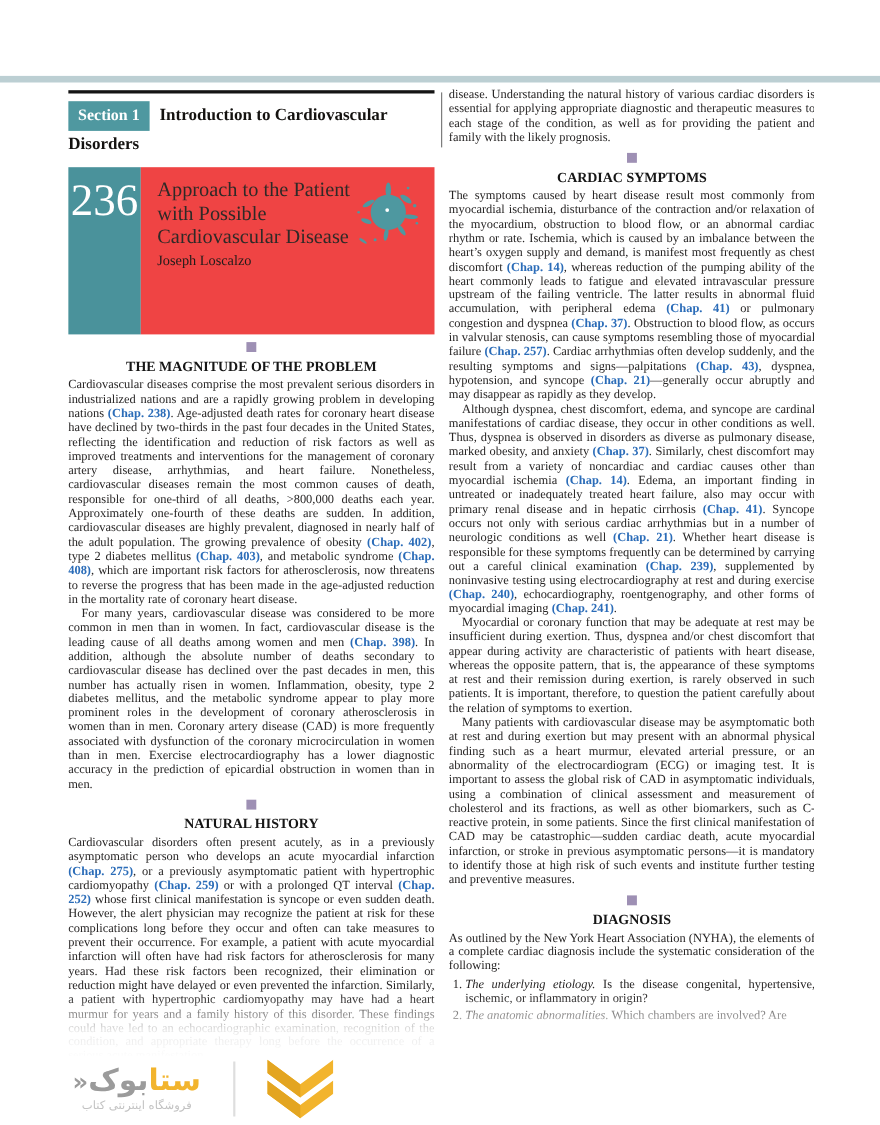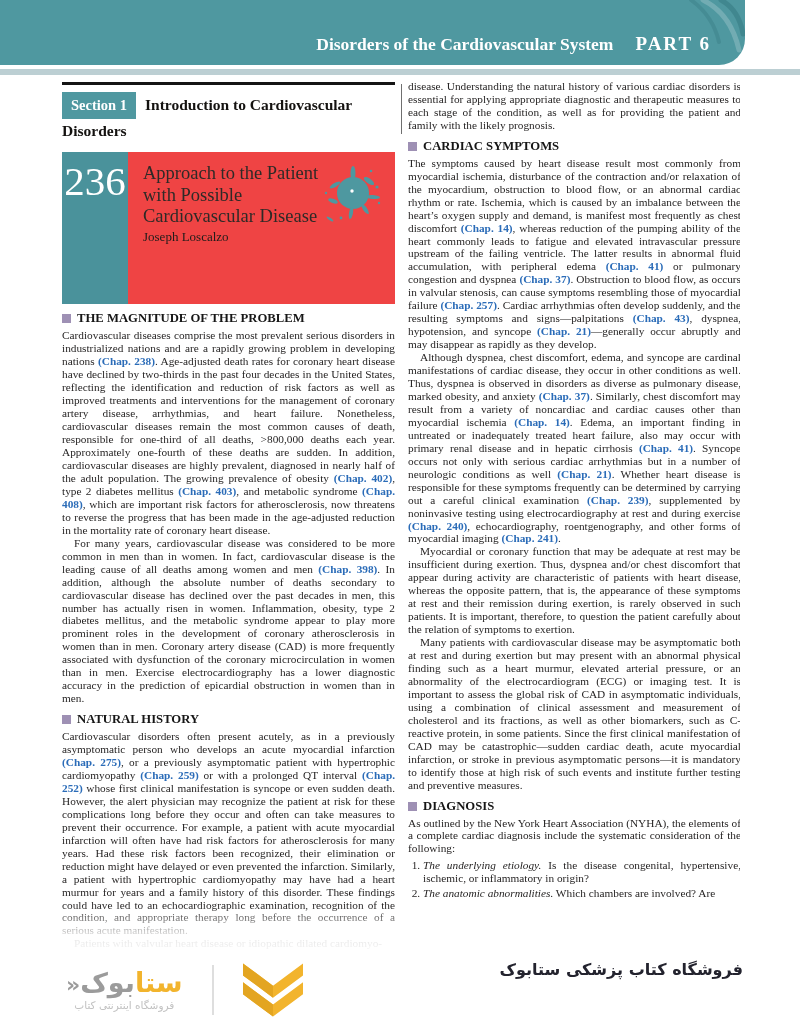--- a/index.html
+++ b/index.html
@@ -26,21 +26,21 @@
   .chapter-card{display:flex;margin-top:9px;height:152px;}
   .ch-num{width:66px;flex:0 0 66px;background:#4a929b;color:#ffffff;font-size:41px;text-align:center;padding-top:5px;box-sizing:border-box;}
   .ch-body{flex:1;background:#ef4444;position:relative;padding:11px 12px 0 15px;box-sizing:border-box;}
   .ch-title{font-size:18.5px;line-height:1.15;color:#2e2a27;width:208px;}
   .ch-author{font-size:13px;font-weight:normal;color:#1e1c1a;margin-top:2px;}
   .splat{position:absolute;right:10px;top:7px;}
 
   
   .blocks{}
   .col:last-child .blocks{margin-top:0;}
-  .sec-heading{display:flex;align-items:center;gap:6px;font-size:12.7px;font-weight:bold;color:#161616;margin:7px 0 3px 0;}
+  .sec-heading{display:flex;align-items:center;gap:6px;font-size:12.7px;font-weight:bold;color:#161616;margin:7px 0 3px 0;flex-direction:column;}
   .sq{width:9px;height:9px;background:#9e90b4;flex:0 0 9px;}
   .para{font-size:11.3px;line-height:12.95px;text-align:justify;margin:0;color:#272525;}
   .para.indent{text-indent:12px;}
   .seg-ref{color:#2b6cb8;font-weight:bold;}
   .seg-italic{font-style:italic;}
   .num-list{margin:4px 0 0 0;padding-left:15px;font-size:11.3px;line-height:12.95px;color:#272525;}
   .num-list li{text-align:justify;margin:0 0 2px 0;}
 
   .fade{position:absolute;top:906px;left:0;width:800px;height:56px;background:linear-gradient(to bottom,rgba(255,255,255,0) 0%,rgba(255,255,255,0.88) 55%,#ffffff 100%);}
 
@@ -58,30 +58,20 @@
   .store-title{font-size:16px;font-weight:600;color:#23232e;direction:rtl;}
   .site-url{margin-top:5px;font-size:20.5px;font-weight:bold;letter-spacing:6.5px;white-space:nowrap;}
   .seg-dark{color:#1b1b22;}
   .seg-accent{color:#f2b42d;}
 </style>
 </head>
 <body>
 
 <div class="page">
 
-  <div class="banner">
-    <svg class="leaf" width="80" height="65" viewBox="0 0 80 65">
-      <path d="M38 0 Q66 14 74 50" fill="none" stroke="rgba(255,255,255,0.20)" stroke-width="5" stroke-linecap="round"></path>
-      <path d="M56 0 Q74 10 78 34" fill="none" stroke="rgba(0,60,66,0.18)" stroke-width="5" stroke-linecap="round"></path>
-      <path d="M26 0 Q48 16 54 42" fill="none" stroke="rgba(0,60,66,0.12)" stroke-width="4" stroke-linecap="round"></path>
-    </svg>
-    <div class="banner-text">
-      <span class="banner-title">Disorders of the Cardiovascular System</span><span class="banner-part">PART 6</span>
-    </div>
-  </div>
   <div class="stripe"></div>
   <div class="col-divider"></div>
 
   <div class="columns">
     <div class="col">
       <div class="rule"></div>
       <div class="section-title">
         <span class="badge">Section 1</span><span>Introduction to Cardiovascular Disorders</span>
       </div>
       <div class="chapter-card">
@@ -159,17 +149,16 @@
       </div>
       <div class="logo-divider"></div>
       <svg width="60" height="56" viewBox="0 0 70 62">
         <polygon points="0,0 35,26 70,0 70,14 35,40 0,14" fill="#f2b42d"></polygon>
         <polygon points="0,0 35,26 35,40 0,14" fill="#e3a521"></polygon>
         <polygon points="0,22 35,48 70,22 70,36 35,62 0,36" fill="#f2b42d"></polygon>
         <polygon points="0,22 35,48 35,62 0,36" fill="#e3a521"></polygon>
       </svg>
     </div>
     <div class="footer-right">
-      <div class="store-title">فروشگاه کتاب پزشکی ستابوک</div>
     </div>
   </div>
 
 </div>
 
 </body></html>

